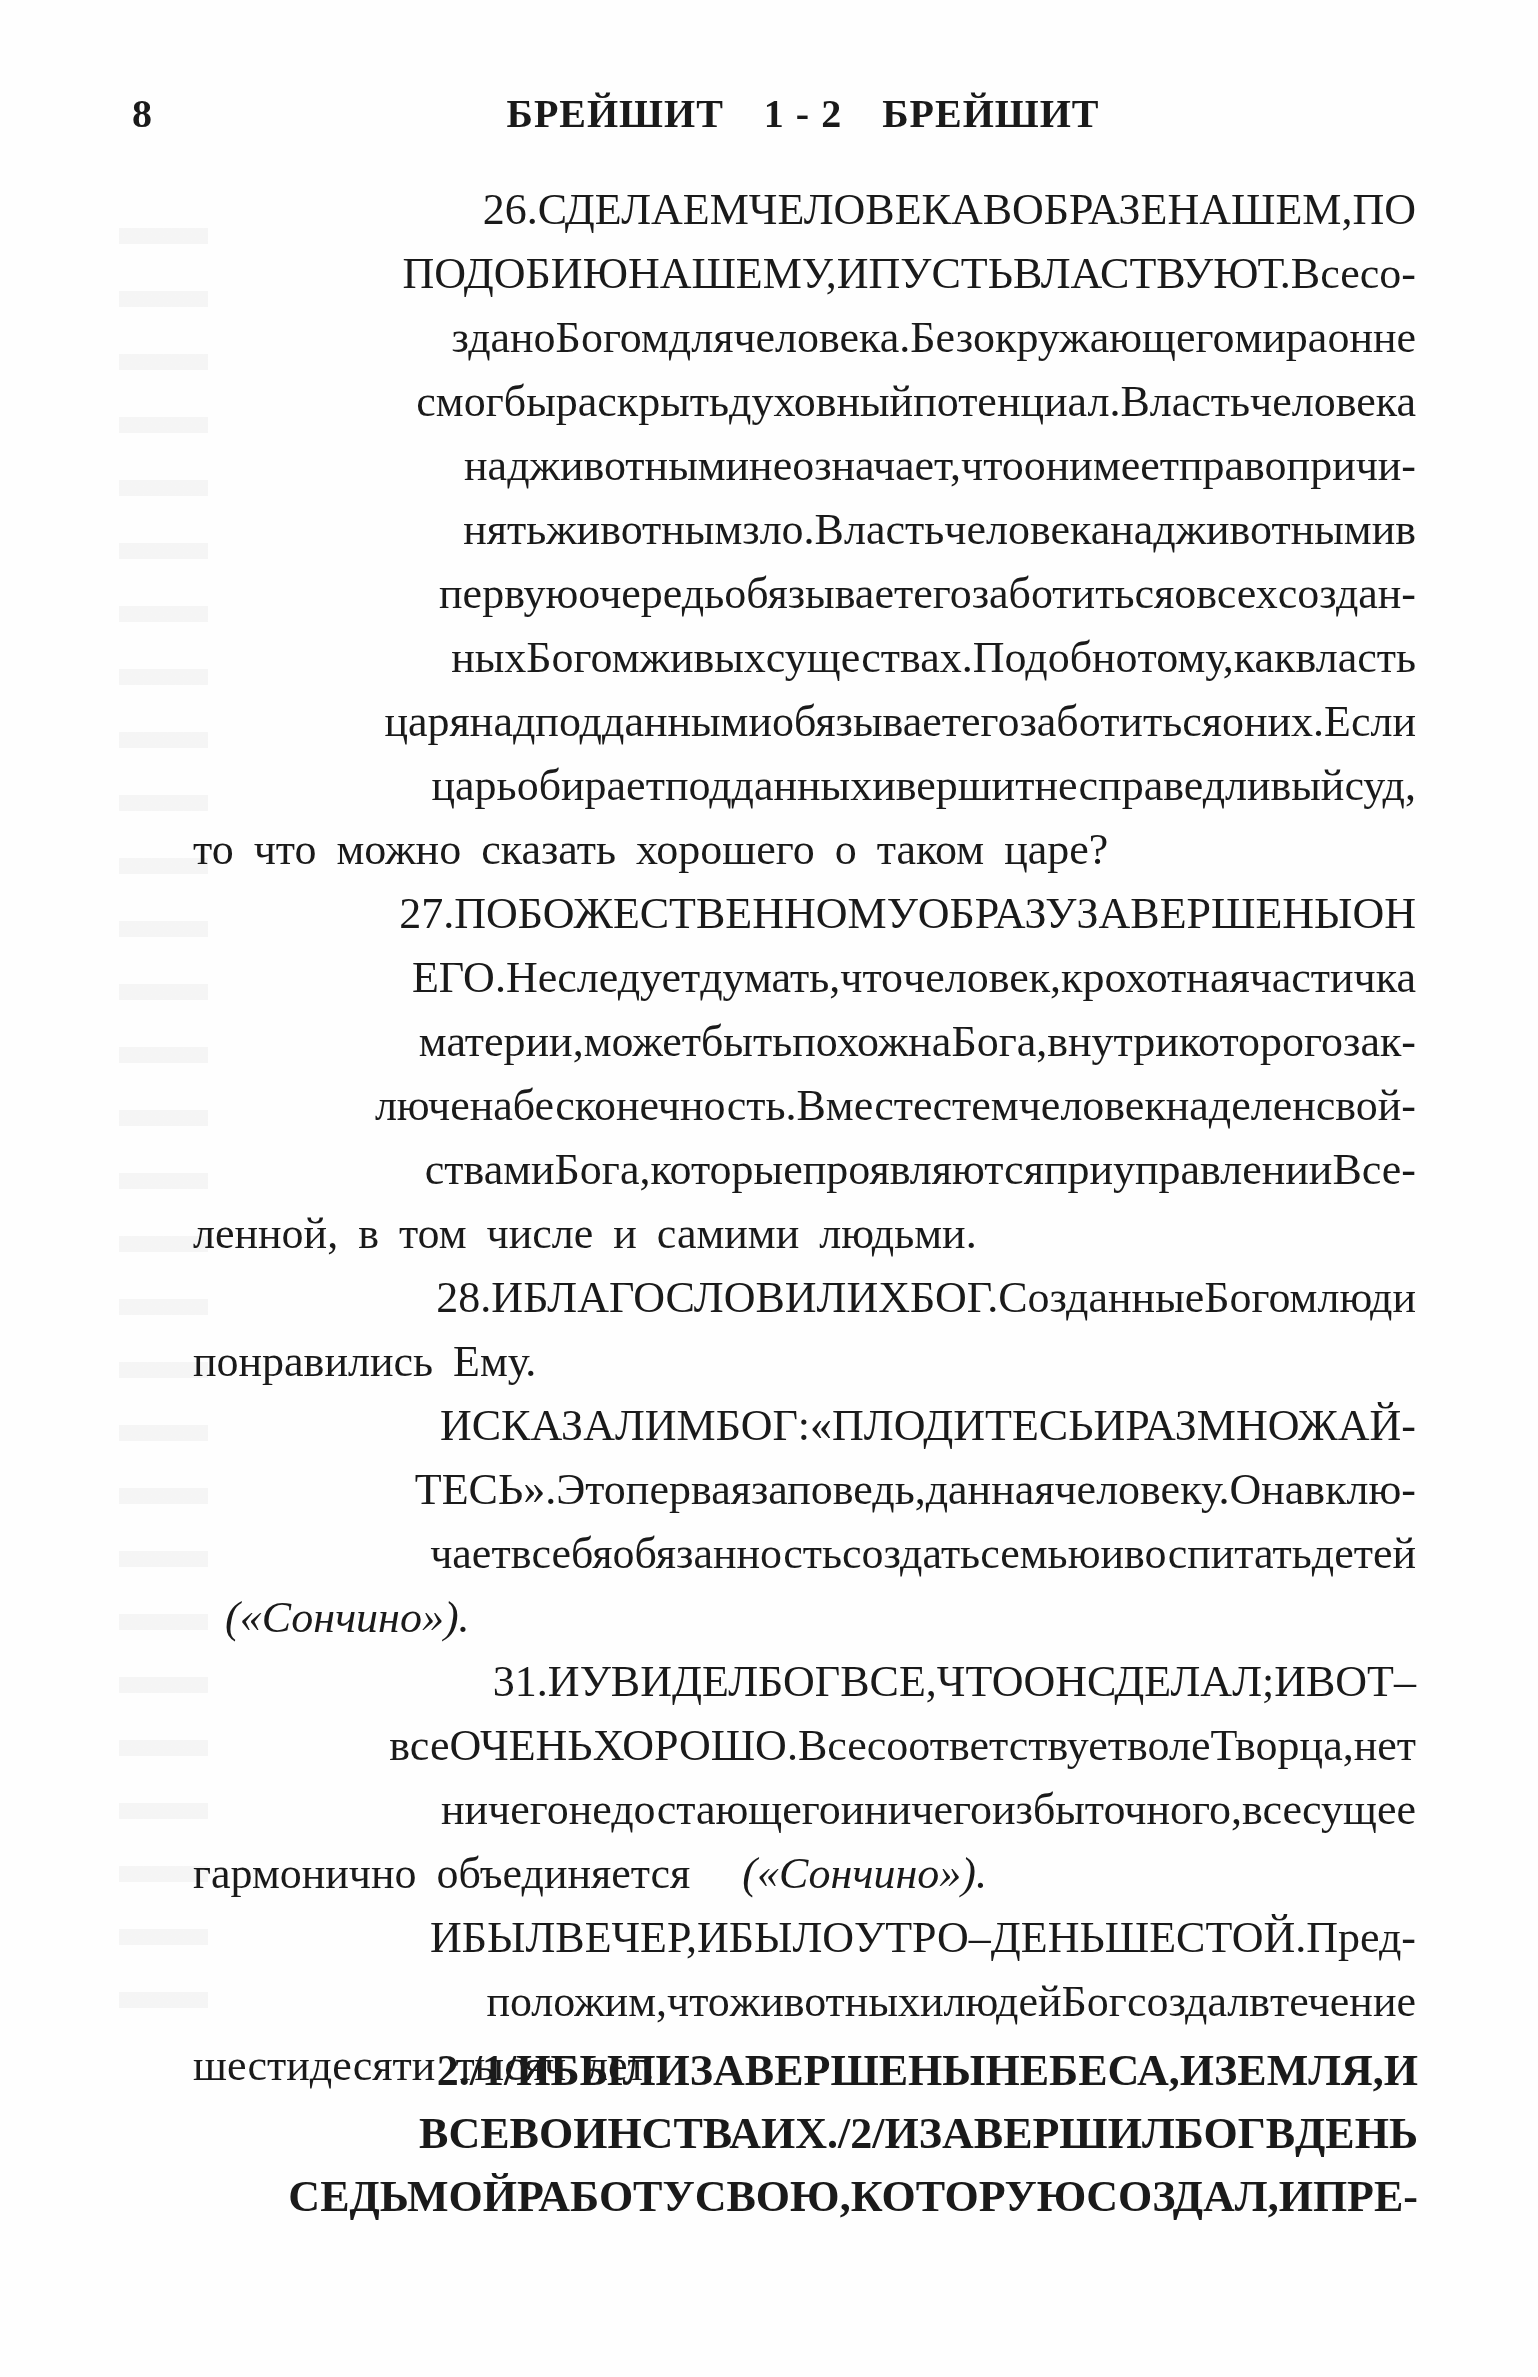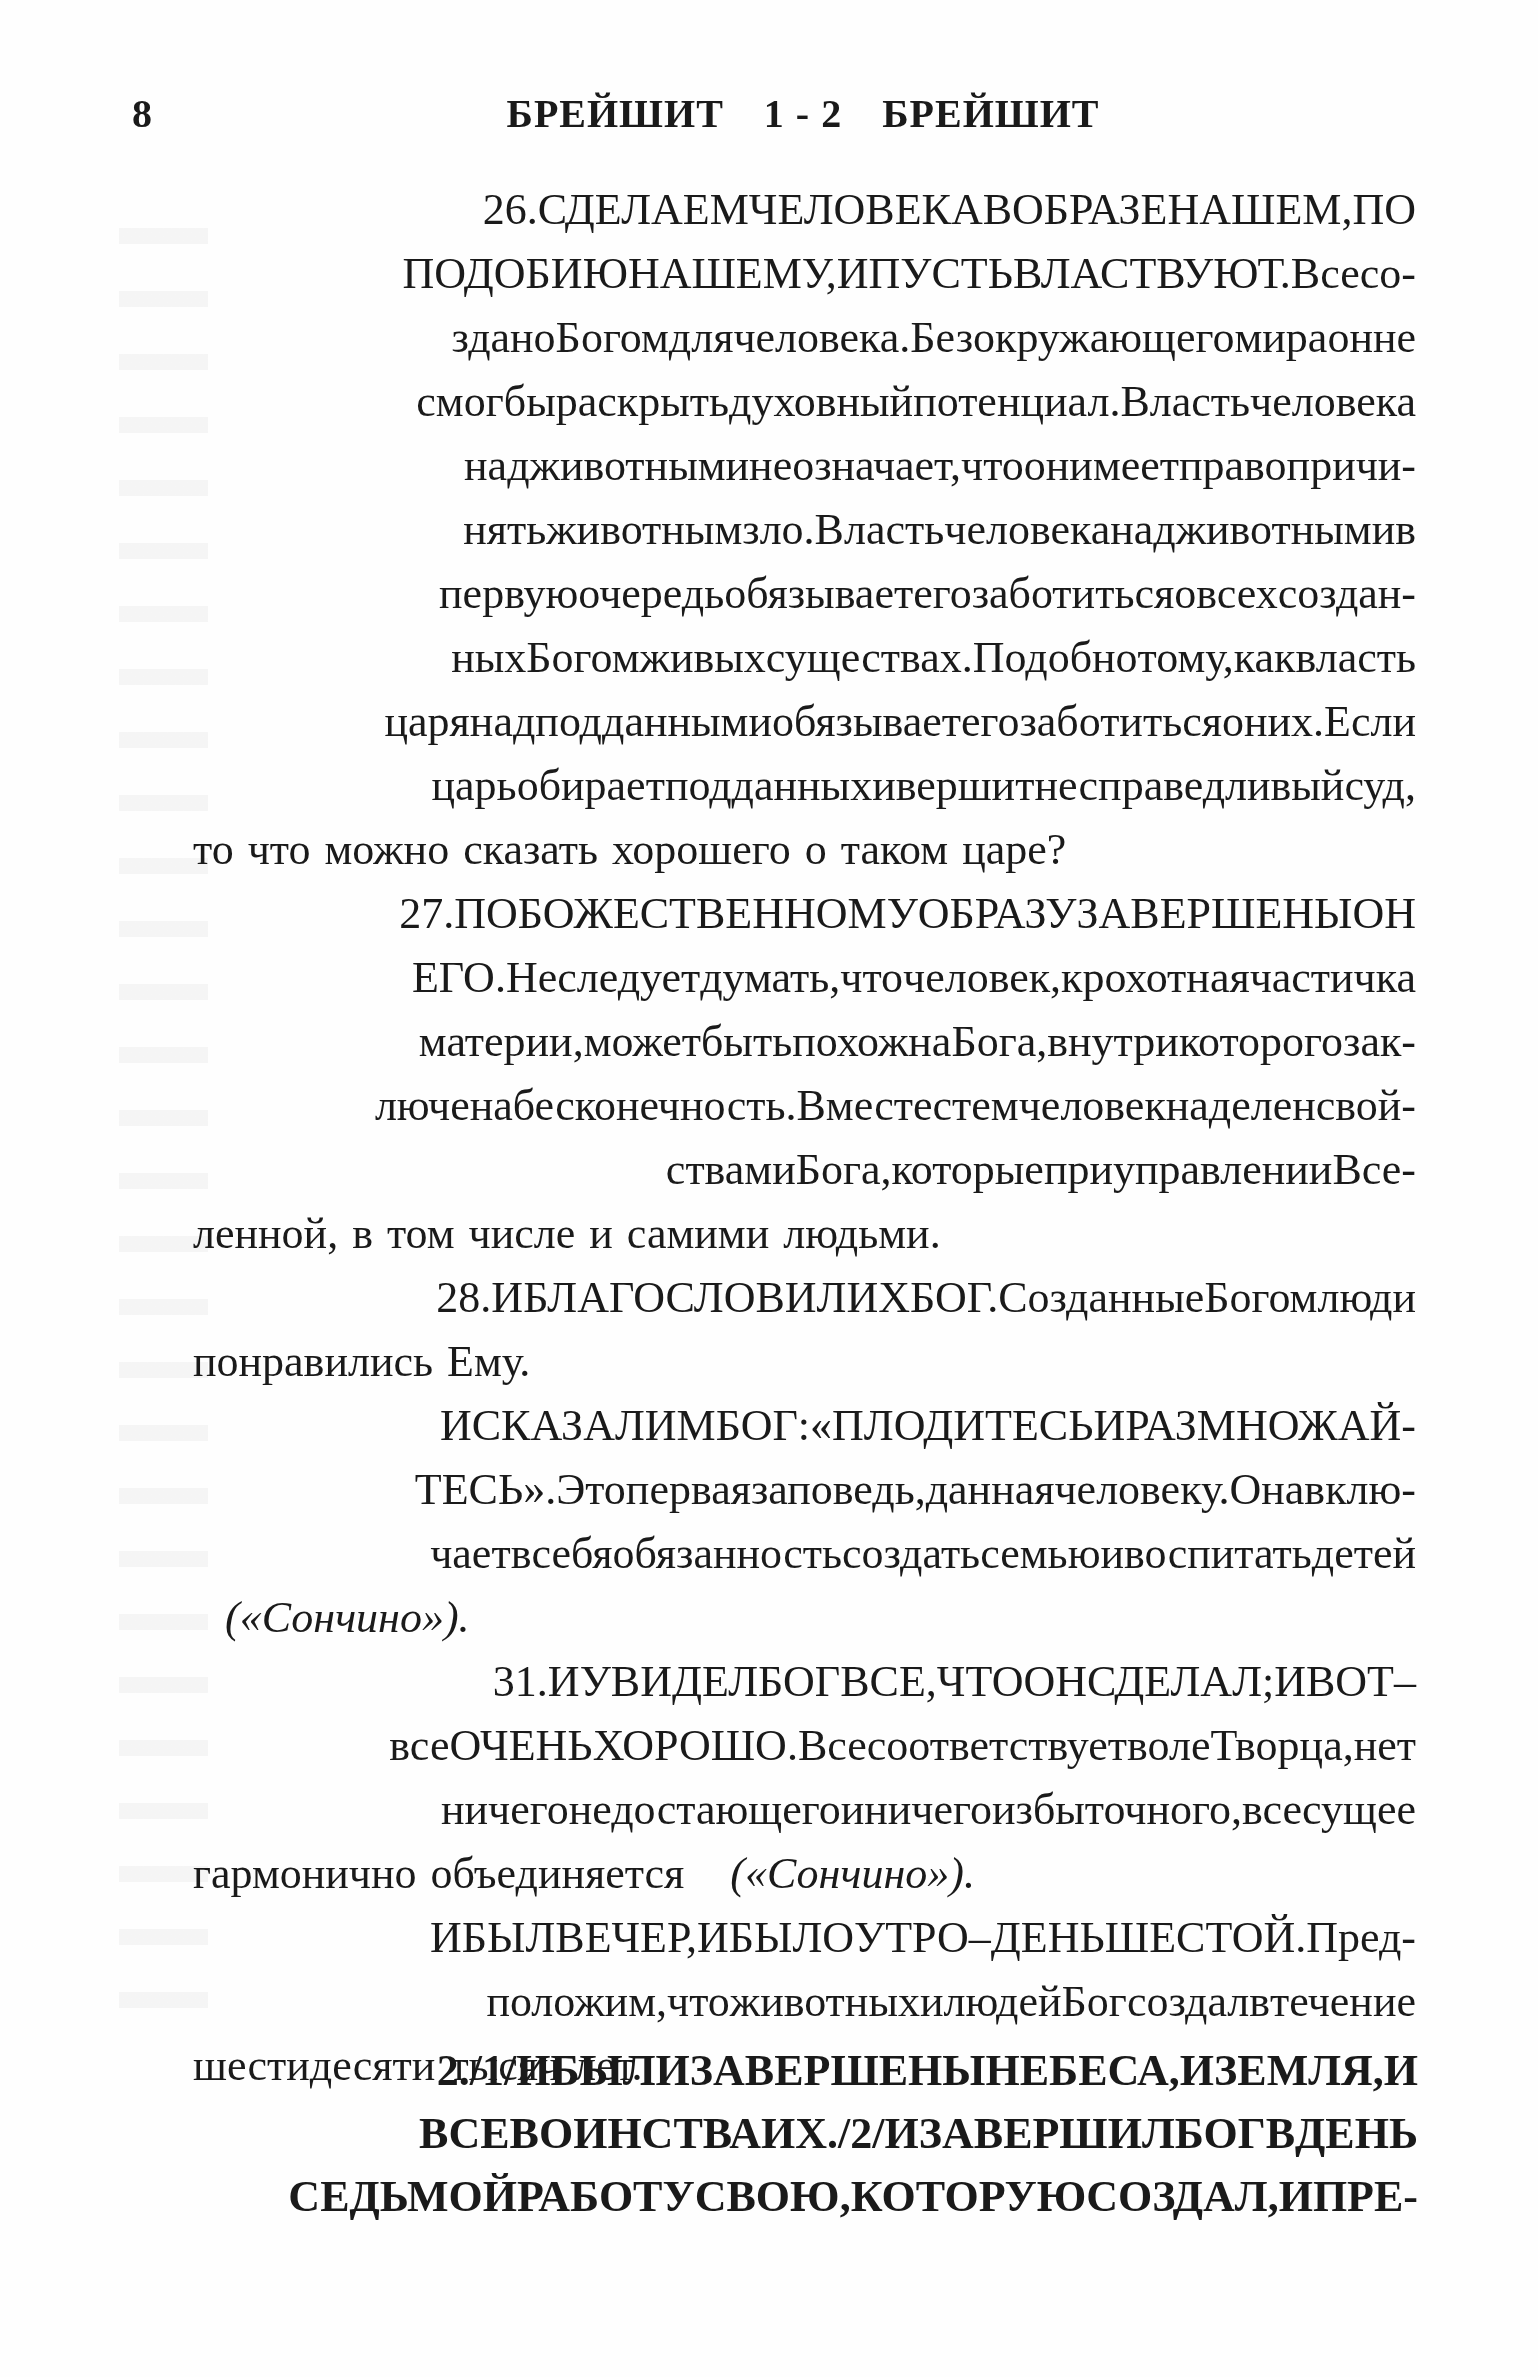--- a/index.html
+++ b/index.html
@@ -86,21 +86,21 @@
   .line.last {
     text-align-last: left;
   }
   .line .stretch {
     display: flex;
     justify-content: flex-end;
     width: 100%;
   }
   .line.last .stretch {
     justify-content: flex-start;
-    gap: 14px;
+    gap: 20px;
     align-items: center;
   }
   .italic { font-style: italic; margin-left: 32px; }
 
   .bold-section {
     position: absolute;
     left: 131px;
     top: 2039px;
     width: 1287px;
     font-weight: bold;
@@ -302,20 +302,21 @@
           <span>человек</span>
           <span>наделен</span>
           <span>свой-</span>
         </div>
       </div>
       <div class="line">
         <div class="stretch">
           <span>ствами</span>
           <span>Бога,</span>
           <span>которые</span>
+          <span>проявляются</span>
           <span>при</span>
           <span>управлении</span>
           <span>Все-</span>
         </div>
       </div>
       <div class="line last">
         <div class="stretch">
           <span>ленной,</span>
           <span>в</span>
           <span>том</span>

